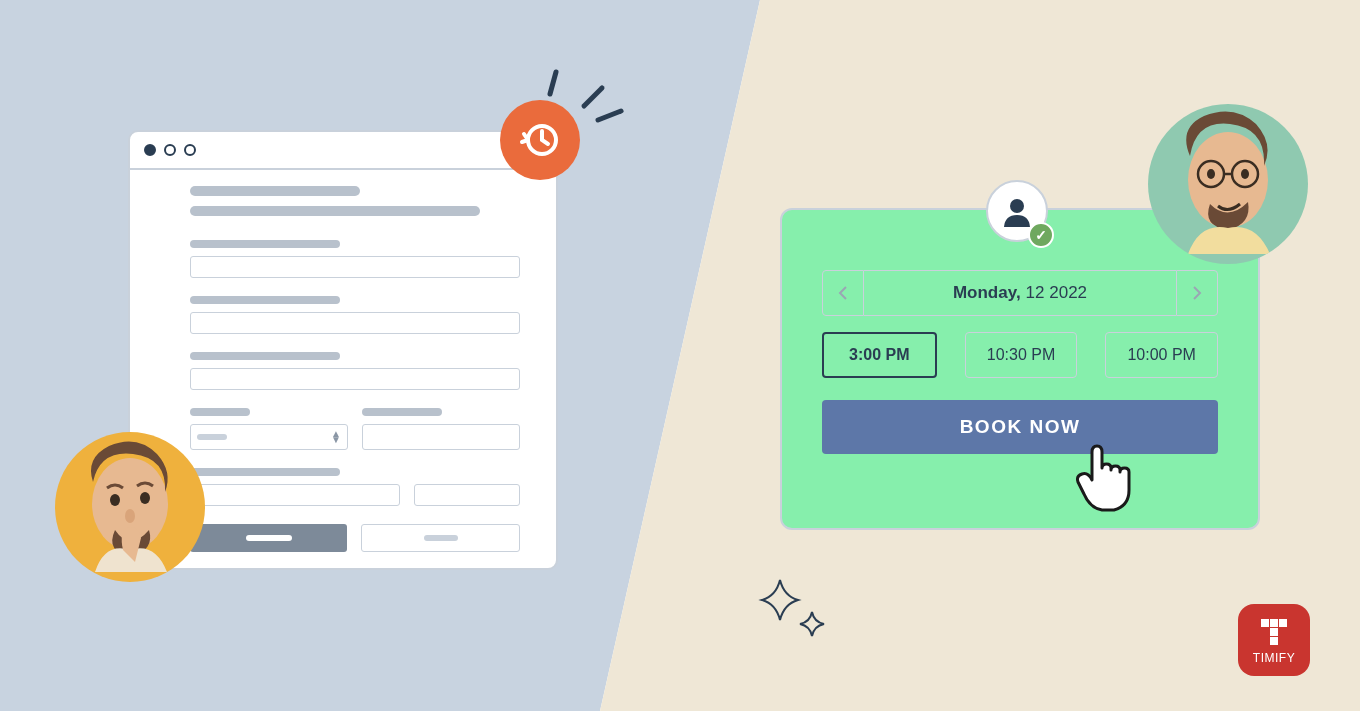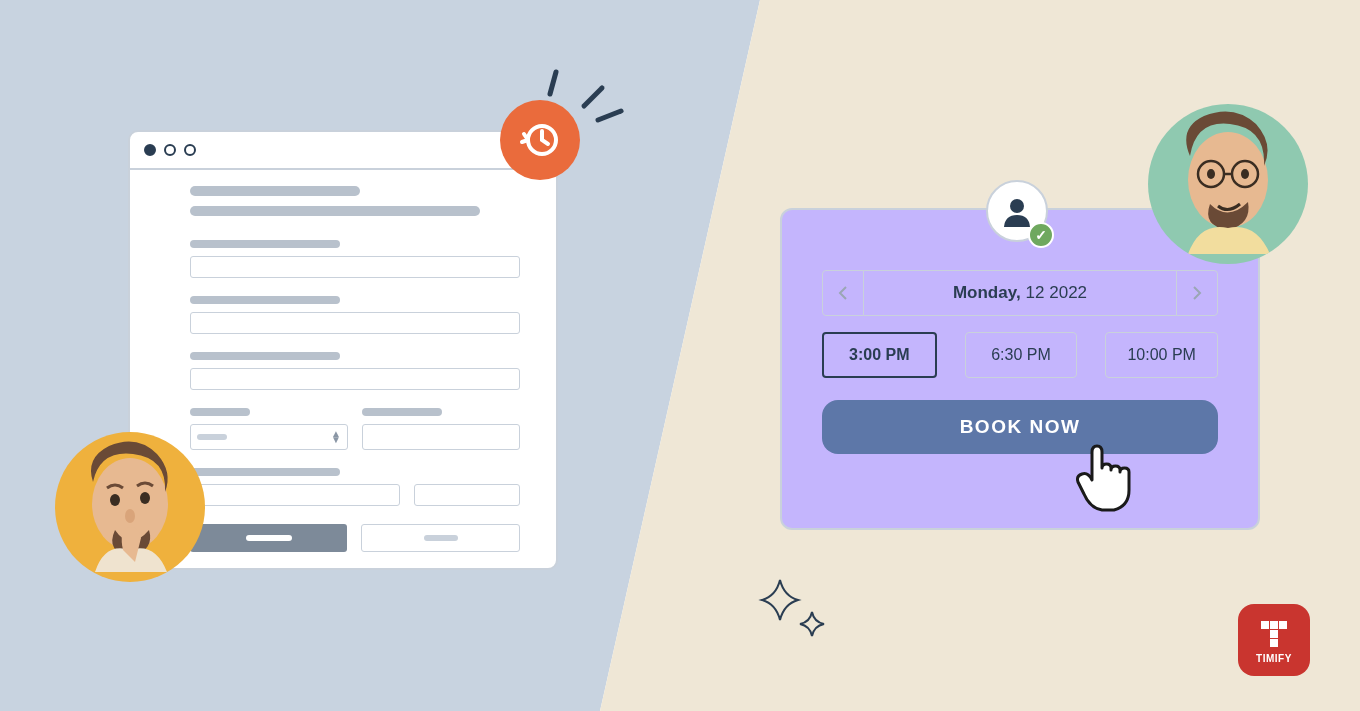--- a/index.html
+++ b/index.html
@@ -38,46 +38,46 @@
   .hist-badge { position: absolute; left: 500px; top: 100px; width: 80px; height: 80px; border-radius: 50%; background: #ea6b3c; display: flex; align-items: center; justify-content: center; }
   .spark { position: absolute; stroke: #2a3d52; stroke-width: 5; stroke-linecap: round; }
   .spark1 { left: 580px; top: 82px; }
   .spark2 { left: 595px; top: 106px; }
   .spark3 { left: 542px; top: 68px; }
 
   
   .avatar-l { position: absolute; left: 55px; top: 432px; width: 150px; height: 150px; border-radius: 50%; background: #efb13d; overflow: hidden; }
 
   
-  .book-card { position: absolute; left: 780px; top: 208px; width: 480px; height: 322px; background: #c4b5fd; border: 2px solid #c9d1db; border-radius: 12px; padding: 60px 40px 30px; }
+  .book-card { position: absolute; left: 780px; top: 208px; width: 480px; height: 322px; background: #86efac; border: 2px solid #c9d1db; border-radius: 12px; padding: 60px 40px 30px; }
   .date-row { display: flex; height: 46px; margin-bottom: 16px; }
   .chev-btn { width: 42px; border: 1.5px solid #c9d1db; display: flex; align-items: center; justify-content: center; color: #8a96a5; font-size: 18px; cursor: pointer; }
   .chev-btn.l { border-radius: 4px 0 0 4px; }
   .chev-btn.r { border-radius: 0 4px 4px 0; }
   .date-mid { flex: 1; border-top: 1.5px solid #c9d1db; border-bottom: 1.5px solid #c9d1db; display: flex; align-items: center; justify-content: center; color: #2a3d52; font-size: 17px; }
   .date-mid b { font-weight: 700; margin-right: 5px; }
   .slot-row { display: flex; gap: 28px; margin-bottom: 22px; }
   .slot { flex: 1; height: 46px; border: 1.5px solid #c9d1db; border-radius: 4px; display: flex; align-items: center; justify-content: center; font-size: 16px; color: #2a3d52; cursor: pointer; }
   .slot.sel { border: 2px solid #2a3d52; font-weight: 700; }
-  .book-btn { width: 100%; height: 54px; background: #5d77a8; color: #fff; border-radius: 16px; display: flex; align-items: center; justify-content: center; font-size: 19px; font-weight: 700; letter-spacing: 1.5px; cursor: pointer; }
+  .book-btn { width: 100%; height: 54px; background: #5d77a8; color: #fff; border-radius: 4px; display: flex; align-items: center; justify-content: center; font-size: 19px; font-weight: 700; letter-spacing: 1.5px; cursor: pointer; }
 
   .user-badge { position: absolute; left: 986px; top: 180px; width: 62px; height: 62px; border-radius: 50%; background: #fff; border: 2px solid #c9d1db; display: flex; align-items: center; justify-content: center; }
   .check-mark { position: absolute; left: 1028px; top: 222px; width: 26px; height: 26px; border-radius: 50%; background: #6fa85f; border: 2px solid #fff; display: flex; align-items: center; justify-content: center; color: #fff; font-size: 14px; font-weight: 700; }
 
   .cursor { position: absolute; left: 1070px; top: 440px; }
 
   
   .avatar-r { position: absolute; left: 1148px; top: 104px; width: 160px; height: 160px; border-radius: 50%; background: #8fc9b0; overflow: hidden; }
 
   
   .sparkles { position: absolute; left: 758px; top: 578px; }
 
   
   .logo { position: absolute; left: 1238px; top: 604px; width: 72px; height: 72px; background: #c9352f; border-radius: 16px; display: flex; flex-direction: column; align-items: center; justify-content: center; gap: 2px; }
-  .logo-text { color: #fff; font-size: 10px; font-weight: 700; letter-spacing: 0.5px; }
+  .logo-text { color: #fff; font-size: 12px; font-weight: 400; letter-spacing: 0.5px; }
 
   
   .face-svg { width: 100%; height: 100%; }
 </style>
 </head>
 <body>
 
 <div class="stage">
   <div class="bg-left"></div>
   <div class="bg-right"></div>
@@ -176,21 +176,21 @@
         <span>12 2022</span>
       </div>
       <div class="chev-btn r">
         <svg width="12" height="16" viewBox="0 0 12 16">
             <path d="M3 2 L9 8 L3 14" fill="none" stroke="#9aa6b4" stroke-width="2"></path>
           </svg>
       </div>
     </div>
     <div class="slot-row">
       <div class="slot sel">3:00 PM</div>
-      <div class="slot">6:30 PM</div>
+      <div class="slot">10:30 PM</div>
       <div class="slot">10:00 PM</div>
     </div>
     <div class="book-btn">BOOK NOW</div>
   </div>
 
   <div class="user-badge">
     <svg width="36" height="36" viewBox="0 0 36 36">
       <circle cx="18" cy="13" r="7" fill="#2a3d52"></circle>
       <path d="M5 34 Q6 22 18 22 Q30 22 31 34 Z" fill="#2a3d52"></path>
     </svg>

